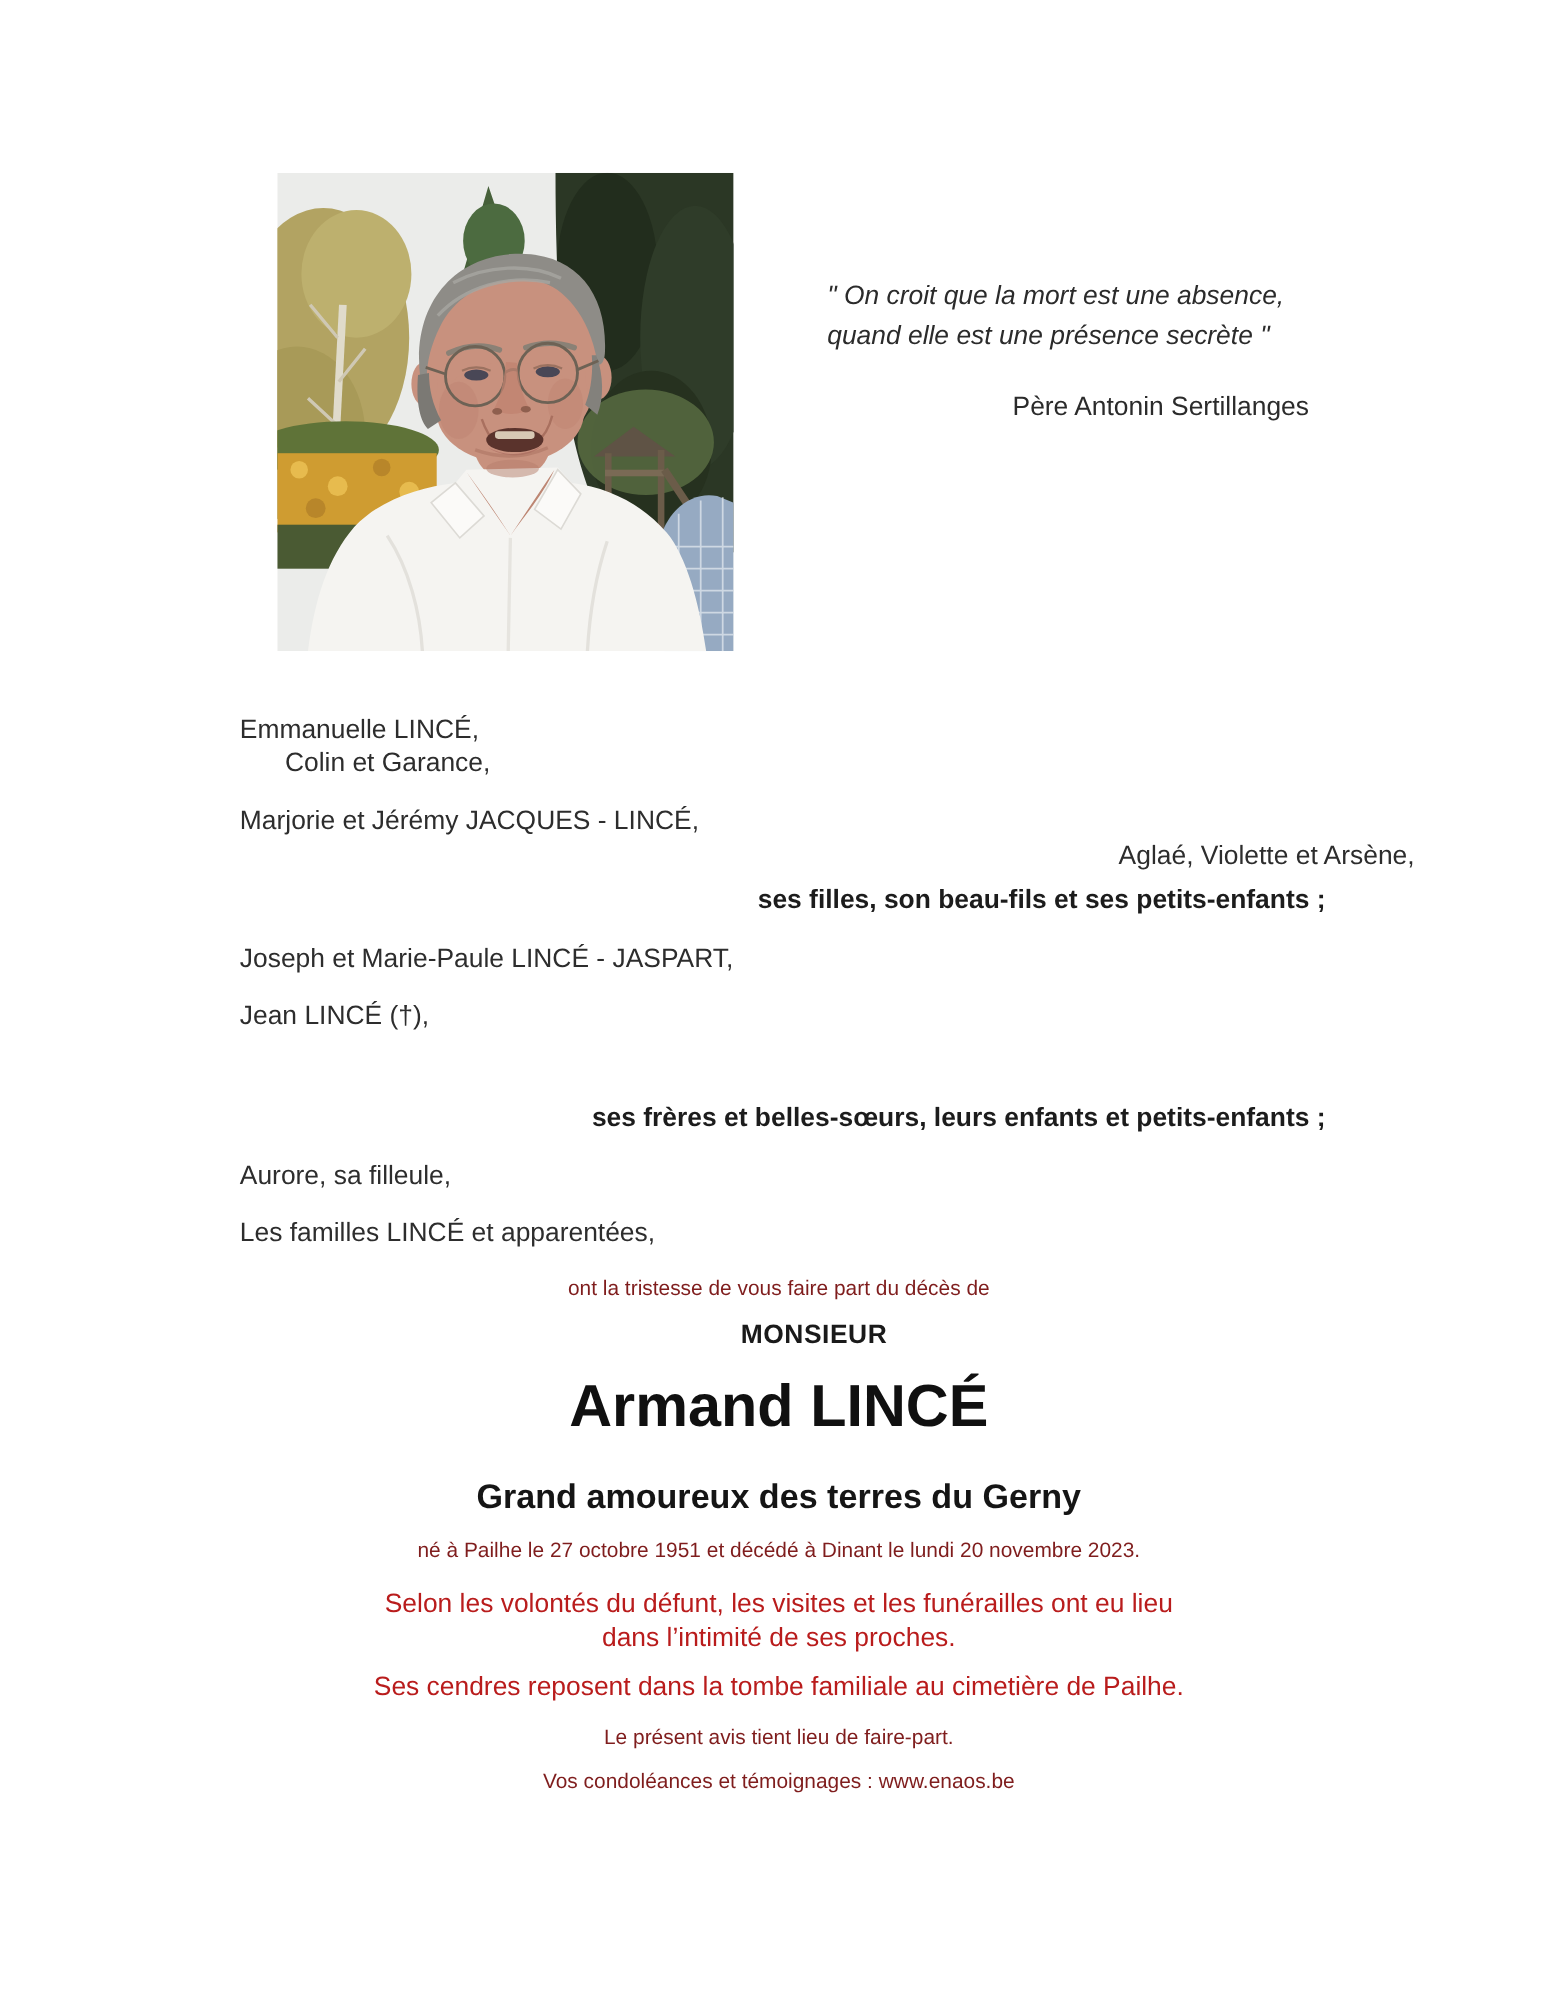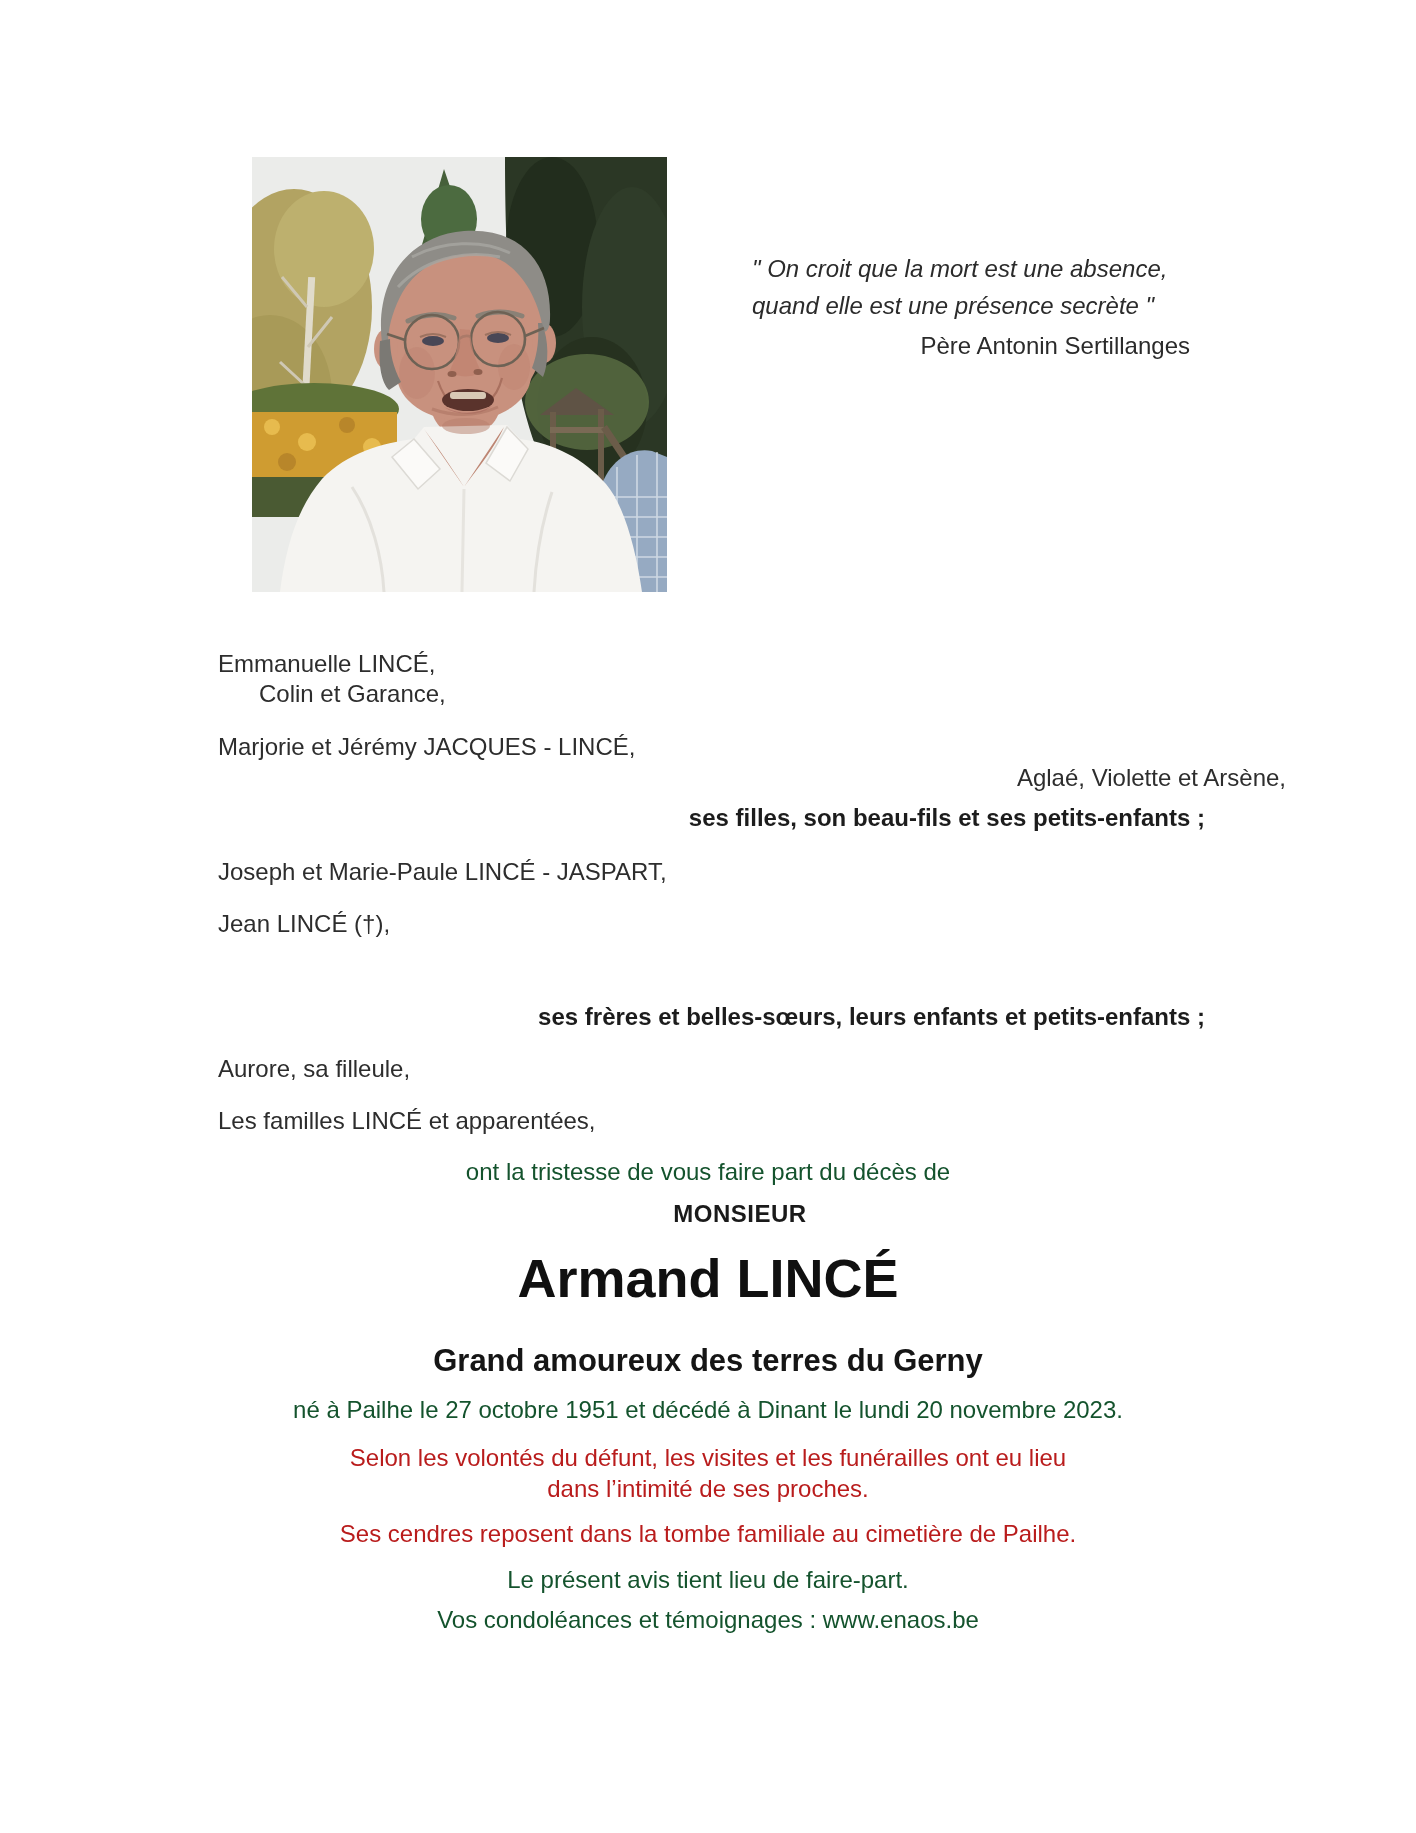--- a/index.html
+++ b/index.html
@@ -11,29 +11,29 @@
     font-family:"Liberation Sans","DejaVu Sans",sans-serif;
     color:#2f2f2f;
     overflow:hidden;
   }
   .abs{position:absolute;}
   
   .photo{left:252px;top:157px;width:415px;height:435px;overflow:hidden;}
   .photo svg{display:block;}
   
   .quote{left:752px;top:250px;width:452px;font-style:italic;font-size:24px;line-height:37px;white-space:nowrap;color:#2b2b2b;}
-  .quote .qattr{font-style:normal;text-align:right;margin-top:3px;padding-right:14px;white-space:nowrap;}
+  .quote .qattr{font-style:normal;text-align:right;margin-top:27px;padding-right:14px;white-space:nowrap;}
   
   .fam{left:218px;top:0;width:987px;height:1455px;pointer-events:none;}
   .fl{position:absolute;left:0;width:987px;font-size:24px;line-height:30px;white-space:nowrap;color:#2d2d2d;}
   .fl.ind1{padding-left:41px;}
   .fl.ind2{padding-left:81px;text-align:right;}
   .fl.relation{text-align:right;font-weight:bold;color:#1c1c1c;white-space:nowrap;}
   
-  .cline{left:0;width:1416px;text-align:center;font-size:24px;line-height:30px;color:#14532d;}
+  .cline{left:0;width:1416px;text-align:center;font-size:19px;line-height:30px;color:#7f1d1d;}
   .title-monsieur{font-weight:bold;font-size:24px;letter-spacing:.5px;color:#1a1a1a;margin-left:32px;}
   .deceased-name{font-weight:bold;font-size:54px;line-height:66px;color:#101010;}
   .epitaph{font-weight:bold;font-size:31px;line-height:40px;color:#151515;}
   .wishes{font-weight:normal;font-size:24px;line-height:31px;color:#b91c1c;}
 </style>
 </head>
 <body>
 
 <div class="page">
 

